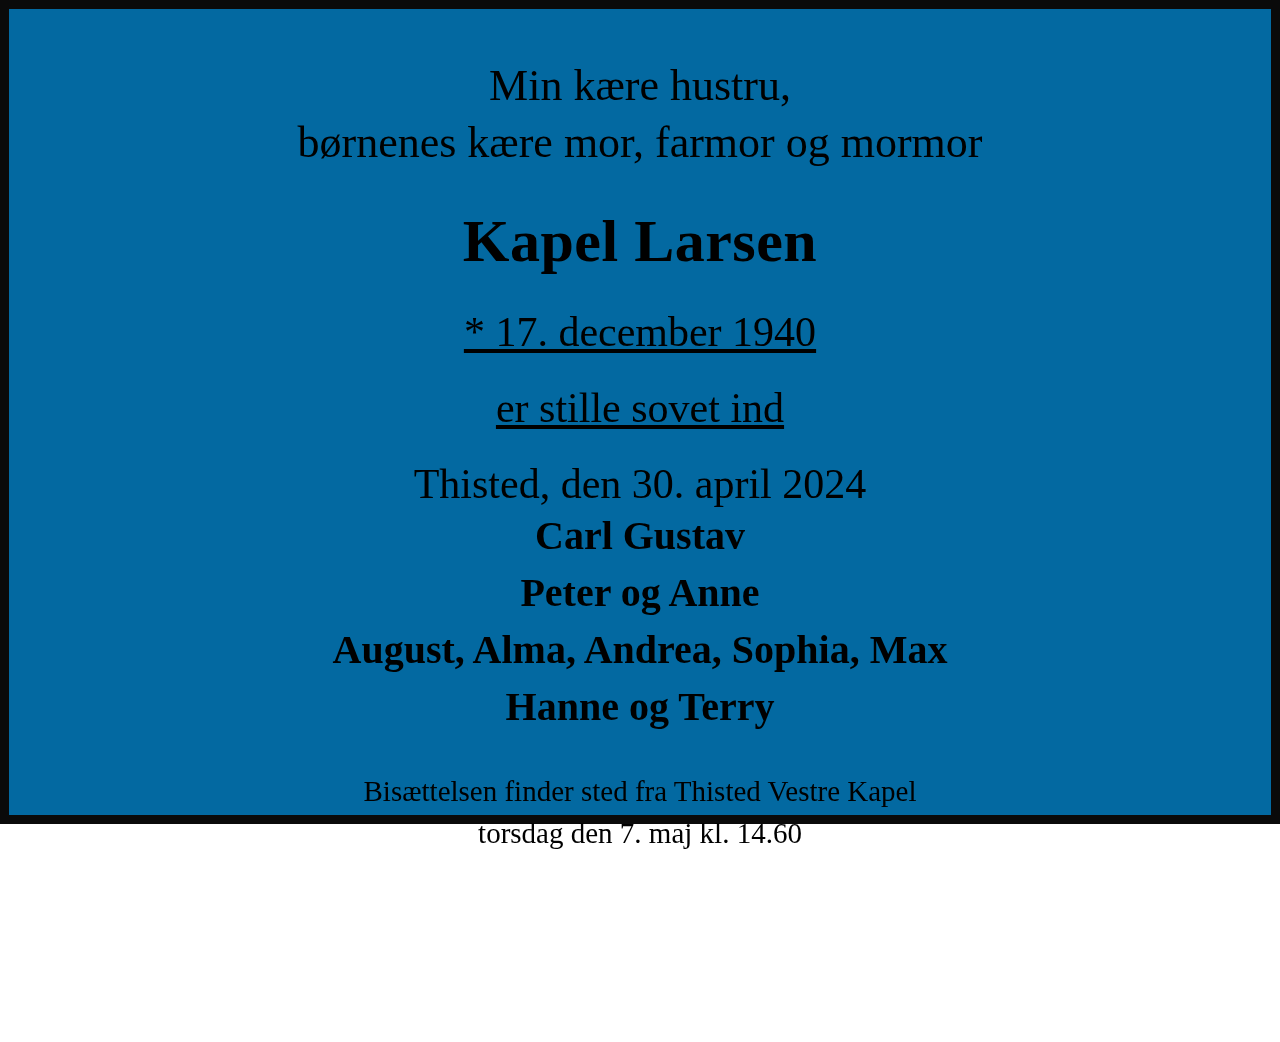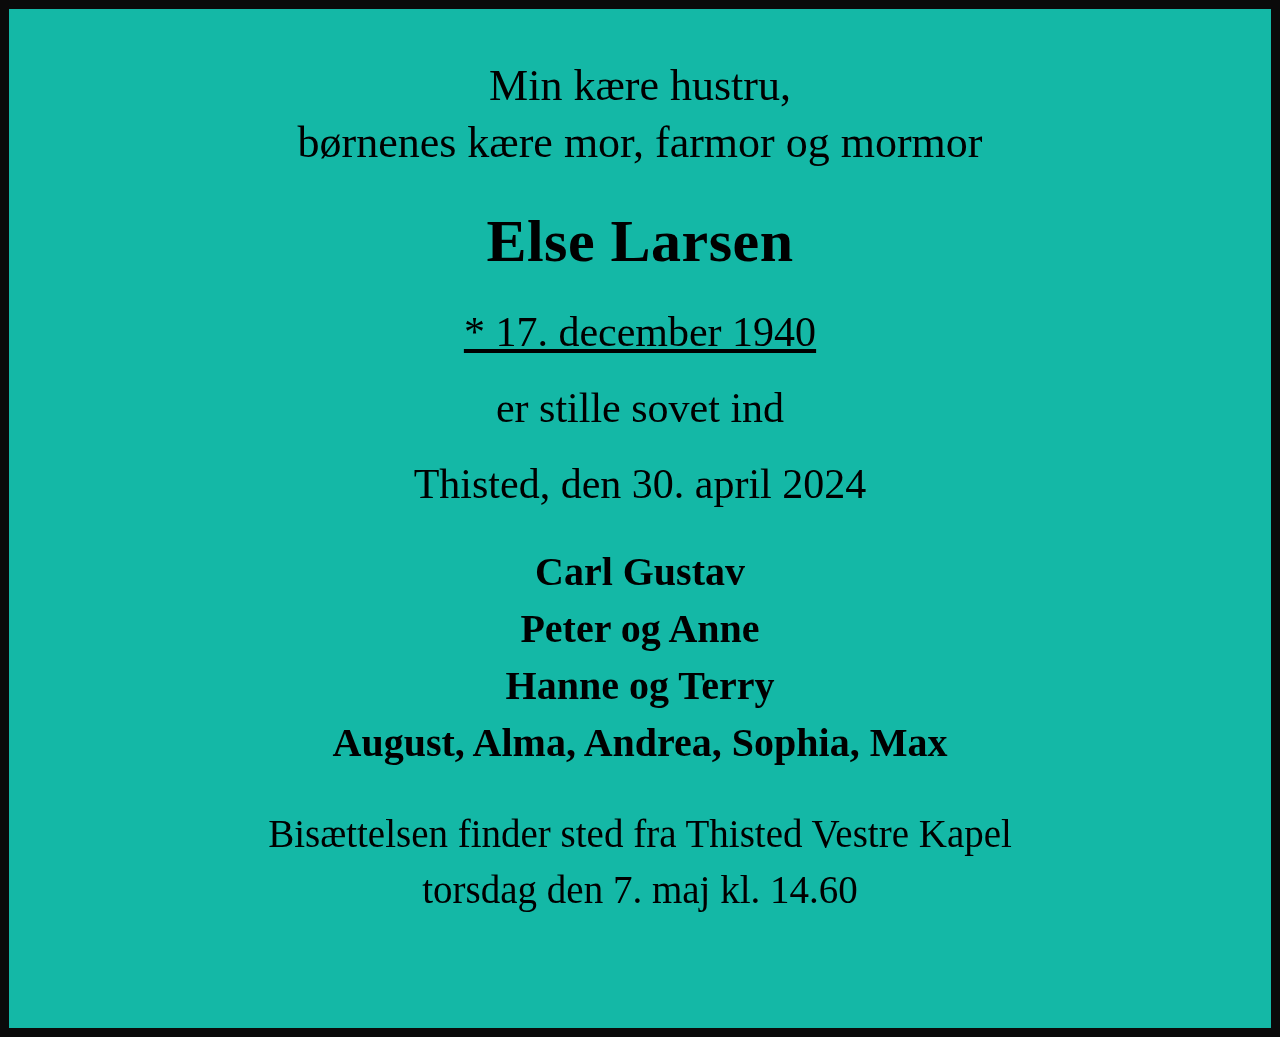--- a/index.html
+++ b/index.html
@@ -10,23 +10,23 @@
   body {
     width: 1280px;
     height: 1042px;
     font-family: "Liberation Serif", "DejaVu Serif", serif;
     color: #000000;
     overflow: hidden;
   }
   .notice-frame {
     box-sizing: border-box;
     width: 1280px;
-    height: 1037px;
+    height: 824px;
     border: 9px solid #0a0a0a;
-    background: #14b8a6;
+    background: #0369a1;
     padding: 34px 60px 24px 60px;
     display: flex;
     flex-direction: column;
     align-items: center;
   }
   .block {
     width: 100%;
     text-align: center;
   }
   .salutation {
@@ -45,66 +45,66 @@
     margin-bottom: 6px;
   }
   .birth-line {
     font-size: 42px;
     margin-top: 26px;
     text-decoration: underline;
   }
   .passing-line {
     font-size: 42px;
     margin-top: 28px;
+    text-decoration: underline;
   }
   .place-date-line {
     font-size: 42px;
     margin-top: 28px;
   }
   .survivors {
-    margin-top: 36px;
     font-size: 40px;
     font-weight: bold;
     line-height: 1.42;
   }
   .survivors div {
     white-space: nowrap;
   }
   .ceremony {
     margin-top: 34px;
-    font-size: 39px;
+    font-size: 29px;
     line-height: 1.45;
   }
   .ceremony div {
     white-space: nowrap;
   }
 </style>
 </head>
 <body>
 
 <div class="notice-frame">
 
   <div class="block salutation">
     <div>Min kære hustru,</div>
     <div>børnenes kære mor, farmor og mormor</div>
   </div>
 
-  <div class="block deceased-name">Else Larsen</div>
+  <div class="block deceased-name">Kapel Larsen</div>
 
   <div class="block birth-line">* 17. december 1940</div>
 
   <div class="block passing-line">er stille sovet ind</div>
 
   <div class="block place-date-line">Thisted, den 30. april 2024</div>
 
   <div class="block survivors">
     <div>Carl Gustav</div>
     <div>Peter og Anne</div>
+    <div>August, Alma, Andrea, Sophia, Max</div>
     <div>Hanne og Terry</div>
-    <div>August, Alma, Andrea, Sophia, Max</div>
   </div>
 
   <div class="block ceremony">
     <div>Bisættelsen finder sted fra Thisted Vestre Kapel</div>
     <div>torsdag den 7. maj kl. 14.60</div>
   </div>
 
 </div>
 
 </body></html>

